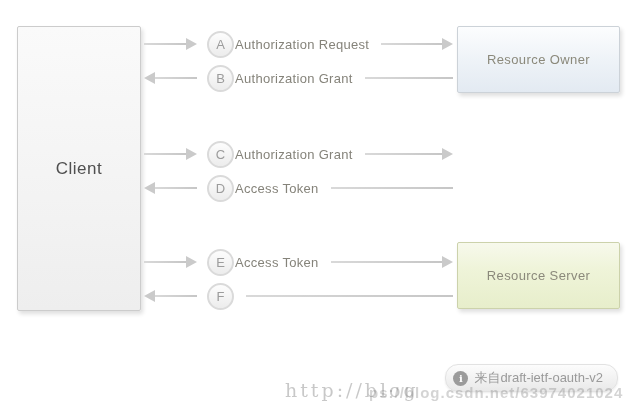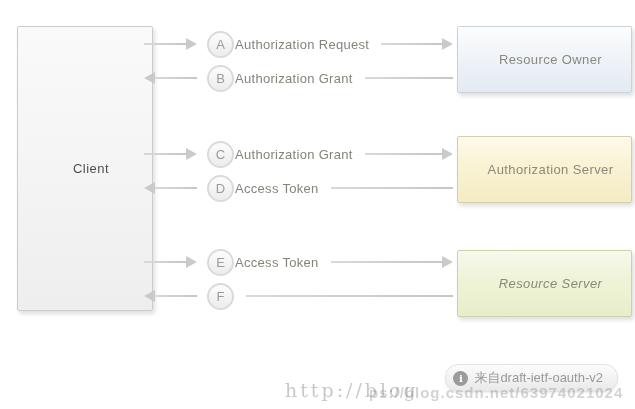--- a/index.html
+++ b/index.html
@@ -4,43 +4,42 @@
 <style>
   html,body{margin:0;padding:0;background:#ffffff;}
   #stage{
     position:relative;width:635px;height:409px;background:#ffffff;overflow:hidden;
     font-family:"Liberation Sans",sans-serif;
   }
   
   .box{
     position:absolute;display:flex;align-items:center;justify-content:center;
     border-radius:2px;box-shadow:2px 3px 4px rgba(0,0,0,0.13);
-    font-size:13px;letter-spacing:.4px;color:#8b897b;text-align:center;padding-left:12px;
+    font-size:13px;letter-spacing:.4px;color:#8b897b;text-align:center;
   }
   .client-box{
     left:17px;top:26px;width:122px;height:283px;
     background:linear-gradient(180deg,#fafafa 0%,#f3f3f3 60%,#eeeeee 100%);
-    border:1px solid #cccccc;color:#4f4f4f;font-size:13px;letter-spacing:.5px;
+    border:1px solid #cccccc;color:#4f4f4f;font-size:17px;letter-spacing:.5px;
   }
   .owner-box{
     left:457px;top:26px;width:161px;height:65px;
     background:linear-gradient(180deg,#fcfdfe 0%,#edf2f7 55%,#e3eaf2 100%);
     border:1px solid #ccd2d8;
   }
   .auth-box{
     left:457px;top:136px;width:161px;height:65px;
     background:linear-gradient(180deg,#fdfaе9 0%,#faf3d6 40%,#f4ecc3 100%);
     background:linear-gradient(180deg,#fdfaea 0%,#faf3d6 40%,#f4ecc3 100%);
     border:1px solid #d5cfa9;
   }
   .resource-box{
-    left:457px;top:250px;width:161px;height:65px;
+    left:457px;top:242px;width:161px;height:65px;
     background:linear-gradient(180deg,#f7f9ec 0%,#eff4d9 40%,#e7eecb 100%);
     border:1px solid #ccd2ab;
-    font-style:italic;
   }
   
   .flow-row{
     position:absolute;left:144px;right:182px;height:28px;
     display:flex;align-items:center;
   }
   .seg{display:flex;align-items:center;}
   .seg .line{height:2px;background:linear-gradient(90deg,#d9d9d9,#c6c6c6);flex:1;}
   .seg-left{width:53px;flex:0 0 53px;}
   .seg-right{flex:1;margin-left:12px;}
@@ -90,23 +89,20 @@
 <body>
 
 <div id="stage">
 
   <div class="box client-box">
     <span>Client</span>
   </div>
 
   <div class="box owner-box">
     <span>Resource Owner</span>
-  </div>
-  <div class="box auth-box">
-    <span>Authorization Server</span>
   </div>
   <div class="box resource-box">
     <span>Resource Server</span>
   </div>
 
   <div class="flow-row" style="top:30px">
     <span class="seg seg-left">
         <span class="line"></span>
         <span class="tri-right"></span>
       </span>

